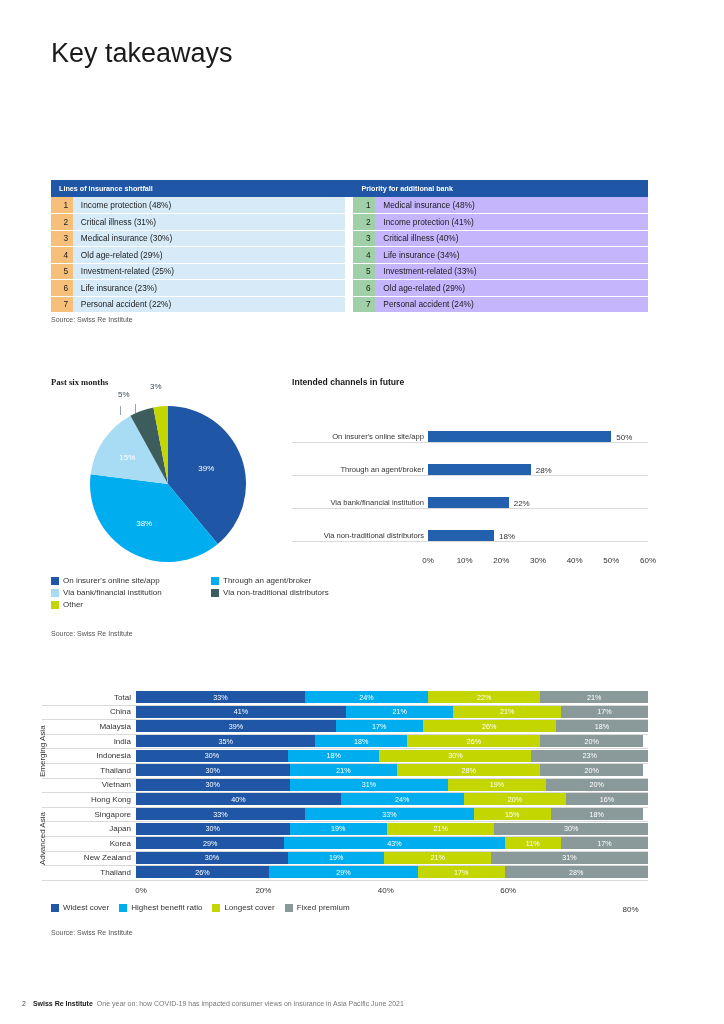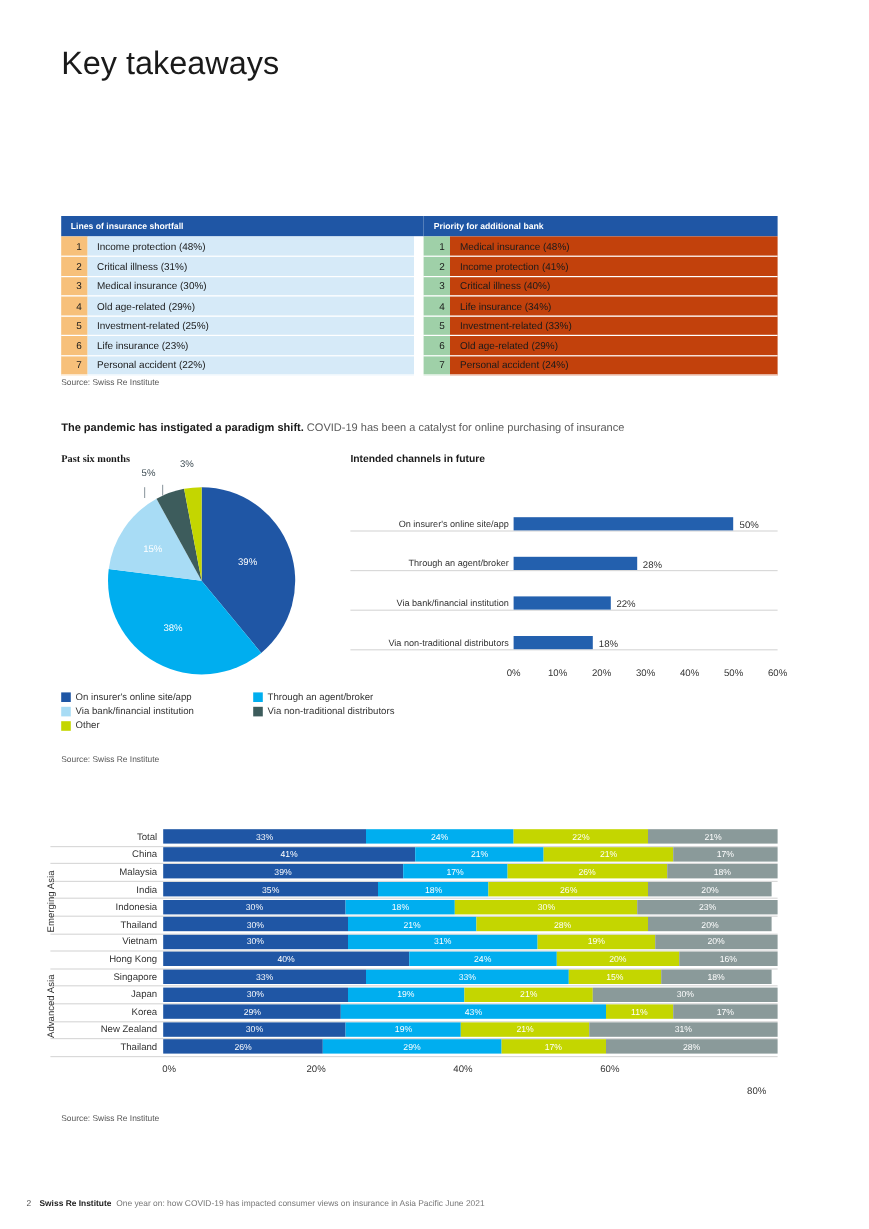--- a/index.html
+++ b/index.html
@@ -69,21 +69,21 @@
   .shortfall-table td {
     height: 16.5px;
     padding: 0 0 0 8px;
     border-bottom: 1px solid #ffffff;
     color: #1a1a1a;
     vertical-align: middle;
   }
   .cell-rank-orange { background: #f7c07a; width: 22px; text-align: center; padding: 0; color: #444; }
   .cell-rank-green  { background: #9fd0a8; width: 22px; text-align: center; padding: 0; color: #444; }
   .cell-text-left   { background: #d6eaf8; width: 276px; }
-  .cell-text-right  { background: #c2410c; width: 276px; }
+  .cell-text-right  { background: #c4b5fd; width: 276px; }
   .col-spacer { width: 1px; background: #ffffff; padding: 0; }
 
   
   .pie-wrap { position: absolute; left: 88px; top: 404px; width: 160px; height: 160px; }
   .pie-label {
     position: absolute; font-size: 8px; color: #ffffff; font-weight: normal;
   }
   .pie-label.dark { color: #3c4a52; }
   .leader { position: absolute; background: #9aa4aa; }
 
@@ -194,23 +194,20 @@
           <td class="cell-text-left">Personal accident (22%)</td>
           <td class="col-spacer"></td>
           <td class="cell-rank-green">7</td>
           <td class="cell-text-right">Personal accident (24%)</td>
         </tr>
       </tbody>
   </table>
 
   <div class="source" style="top:316px;">Source: Swiss Re Institute</div>
 
-  <div class="lede" style="top:350px;">
-    <b>The pandemic has instigated a paradigm shift.</b><span> COVID-19 has been a catalyst for online purchasing of insurance</span>
-  </div>
 
   <div class="subhead" style="left:51px; top:377px;font-family:Liberation Serif, serif;">Past six months</div>
   <div class="subhead" style="left:292px; top:377px;">Intended channels in future</div>
 
   <div class="pie-wrap">
     <svg width="160" height="160" viewBox="0 0 160 160">
       <g id="pie-slices">
           <path d="M 80 80 L 80.00 2.00 A 78 78 0 0 1 129.72 140.10 Z" fill="#1f56a5"></path>
           <path d="M 80 80 L 129.72 140.10 A 78 78 0 0 1 2.62 70.22 Z" fill="#00aeef"></path>
           <path d="M 80 80 L 2.62 70.22 A 78 78 0 0 1 42.42 11.65 Z" fill="#a8dcf5"></path>
@@ -442,20 +439,40 @@
           <div class="stack-tick" style="left: 40%;">40%</div>
           <div class="stack-tick" style="left: 60%;">60%</div>
           <div class="stack-tick" style="left: 80%; margin-top: 19px;">80%</div>
         </div>
     </div>
   </div>
 
   <div class="group-label" style="left:38px; top:700px; height:102px;">Emerging Asia</div>
   <div class="group-label" style="left:38px; top:795px; height:88px;">Advanced Asia</div>
 
+  <div class="legend" style="left:51px; top:903px; width:420px;">
+    <div class="legend-row" id="stack-legend">
+        <div class="legend-item">
+          <span class="swatch" style="background:#1f56a5;"></span>
+          <span>Widest cover</span>
+        </div>
+        <div class="legend-item">
+          <span class="swatch" style="background:#00aeef;"></span>
+          <span>Highest benefit ratio</span>
+        </div>
+        <div class="legend-item">
+          <span class="swatch" style="background:#c4d600;"></span>
+          <span>Longest cover</span>
+        </div>
+        <div class="legend-item">
+          <span class="swatch" style="background:#8a9a9a;"></span>
+          <span>Fixed premium</span>
+        </div>
+      </div>
+  </div>
 
   <div class="source" style="top:929px;">Source: Swiss Re Institute</div>
 
   <div class="footer">
     <span class="pg">2</span><span class="brand">Swiss Re Institute</span><span>One year on: how COVID-19 has impacted consumer views on insurance in Asia Pacific  June 2021</span>
   </div>
 
 </div>
 
 </body></html>

